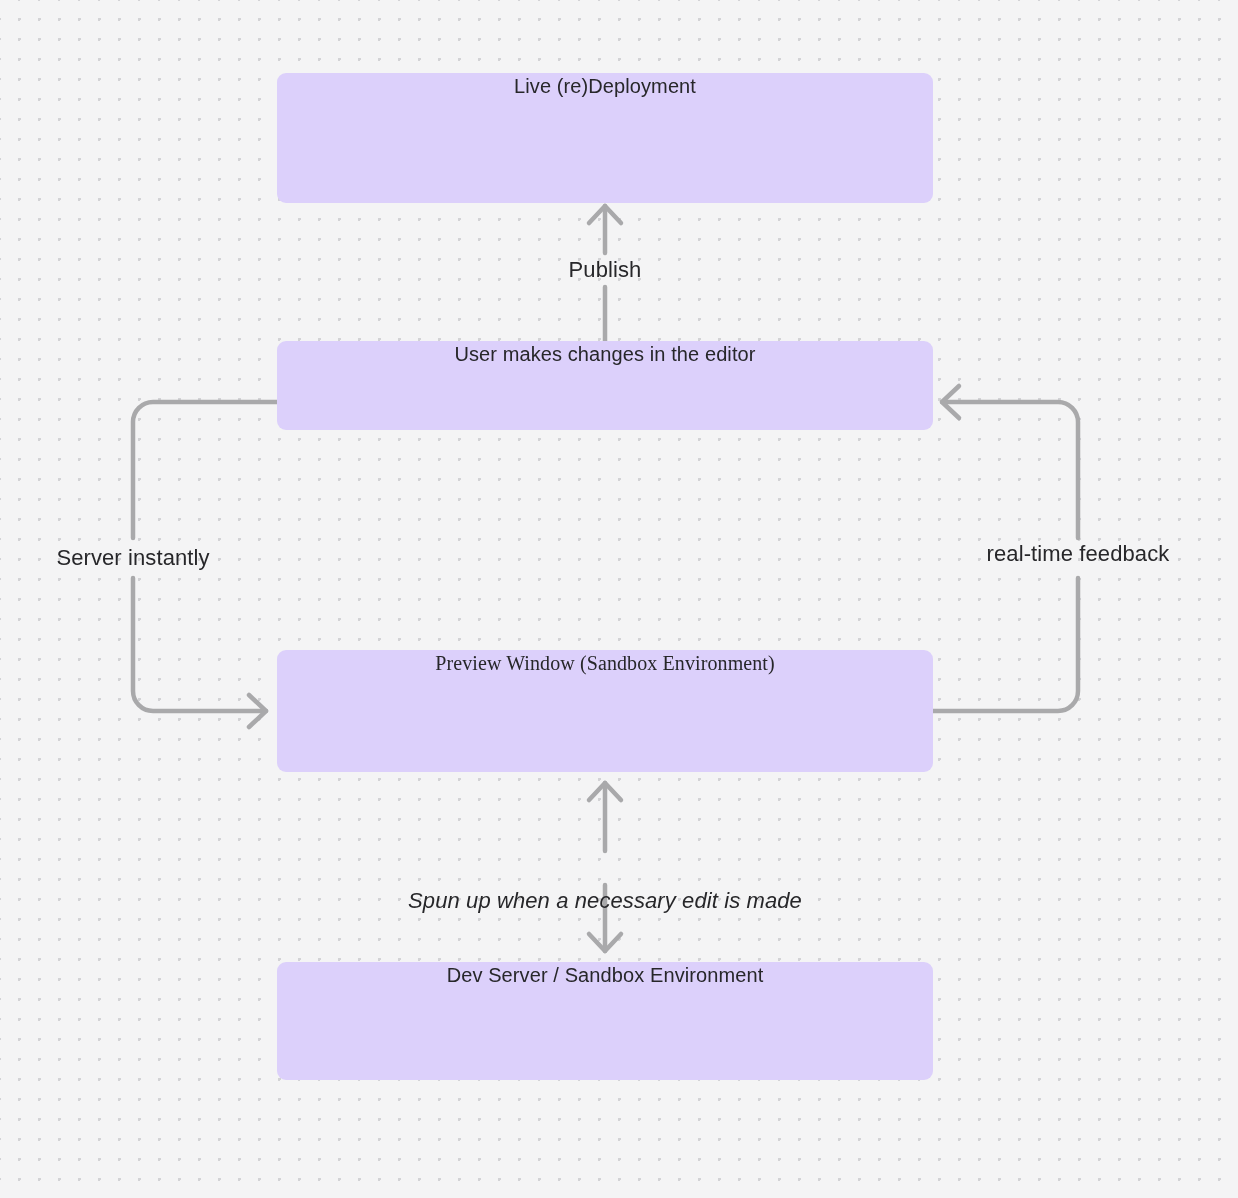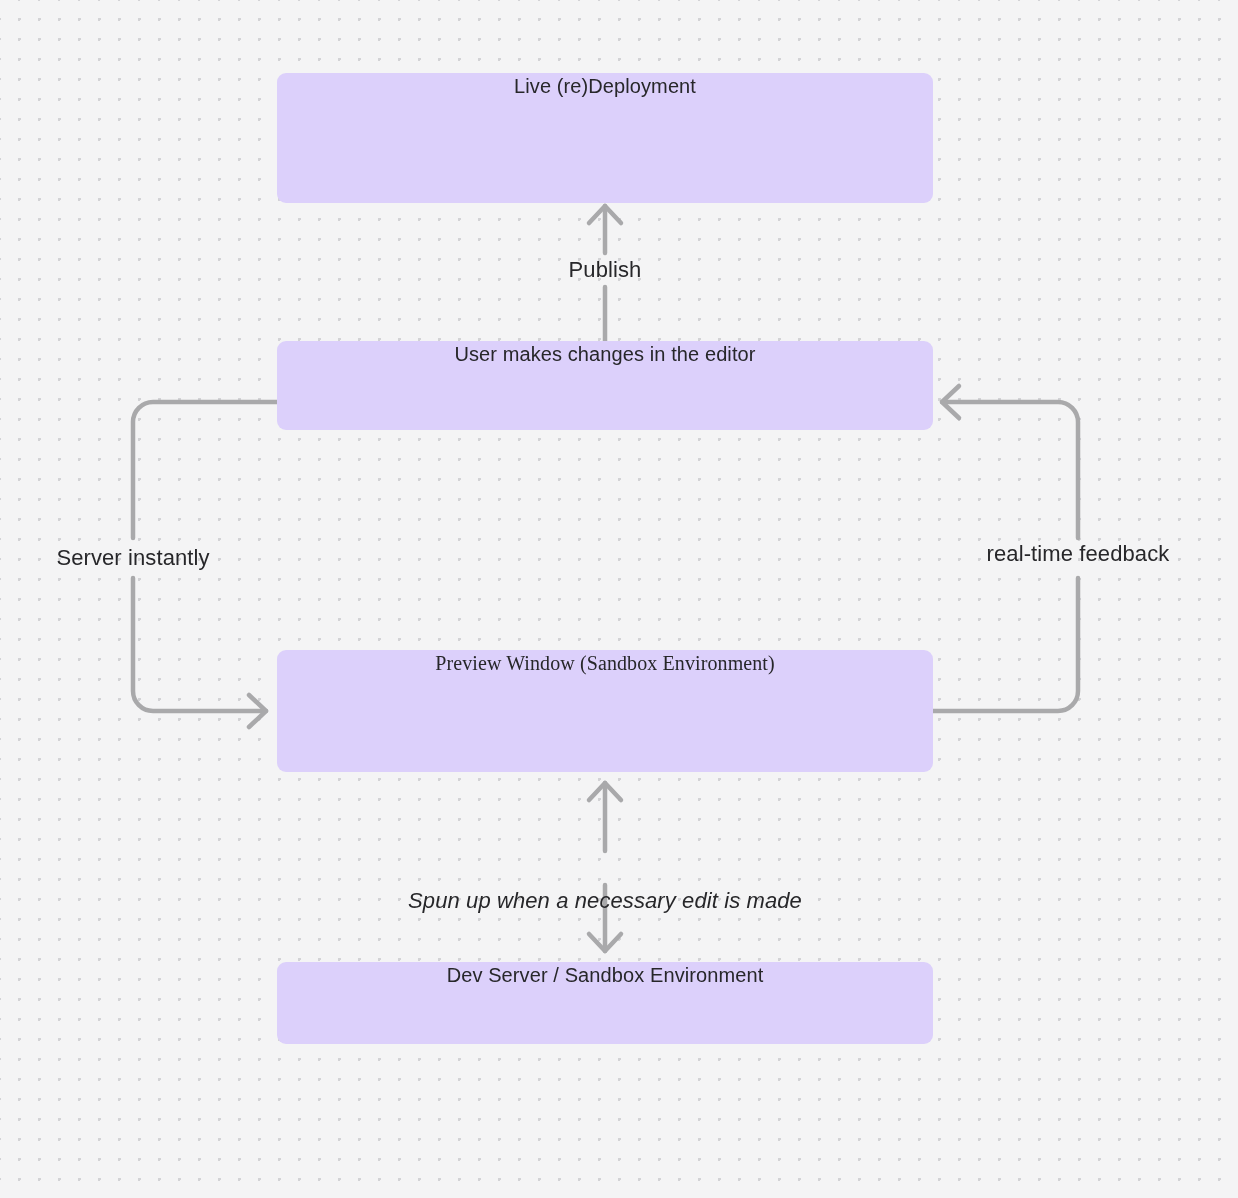--- a/index.html
+++ b/index.html
@@ -98,21 +98,21 @@
   </div>
 
   <div class="node" style="left:277px; top:341px; width:656px; height:89px;">
     <span>User makes changes in the editor</span>
   </div>
 
   <div class="node" style="left:277px; top:650px; width:656px; height:122px;font-family:Liberation Serif, serif;">
     <span>Preview Window (Sandbox Environment)</span>
   </div>
 
-  <div class="node" style="left:277px; top:962px; width:656px; height:82px;">
+  <div class="node" style="left:277px; top:962px; width:656px; height:118px;">
     <span>Dev Server / Sandbox Environment</span>
   </div>
 
   <div class="edge-label" style="left:605px; top:270px;">Publish</div>
 
   <div class="edge-label" style="left:133px; top:558px;">Server instantly</div>
 
   <div class="edge-label" style="left:1078px; top:554px;">real-time feedback</div>
 
   <div class="edge-label" style="left:605px; top:901px;font-style:italic;">Spun up when a necessary edit is made</div>

